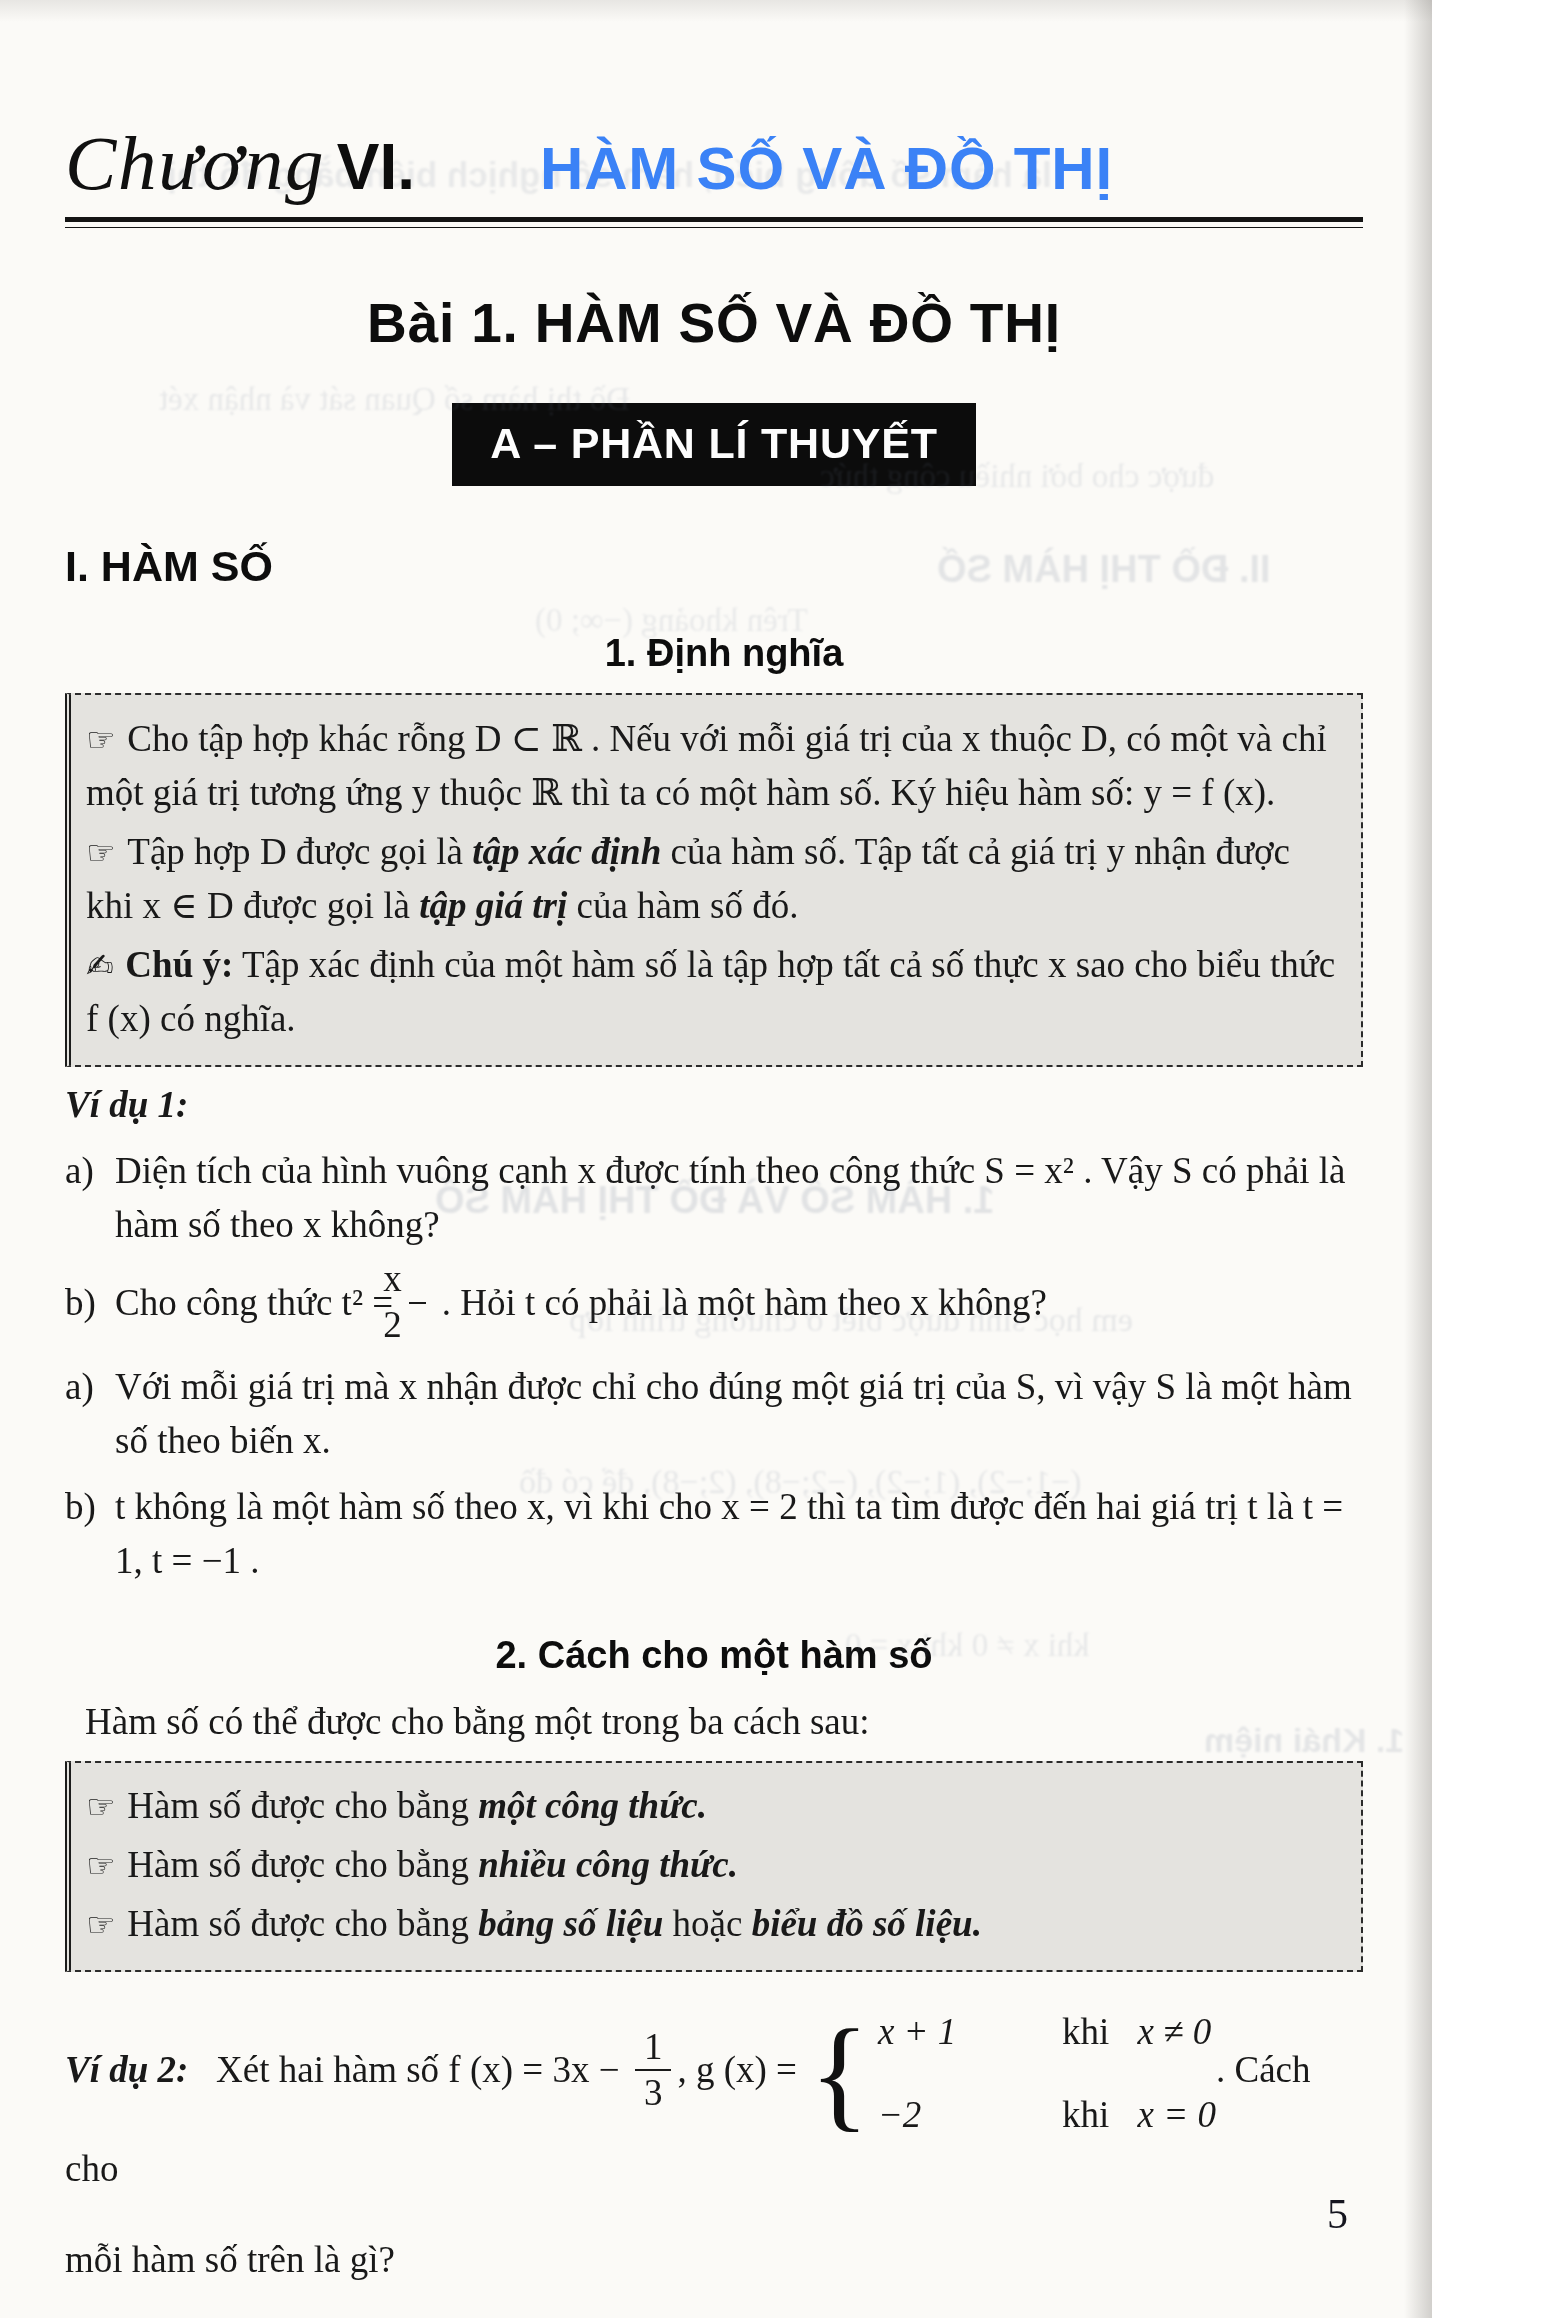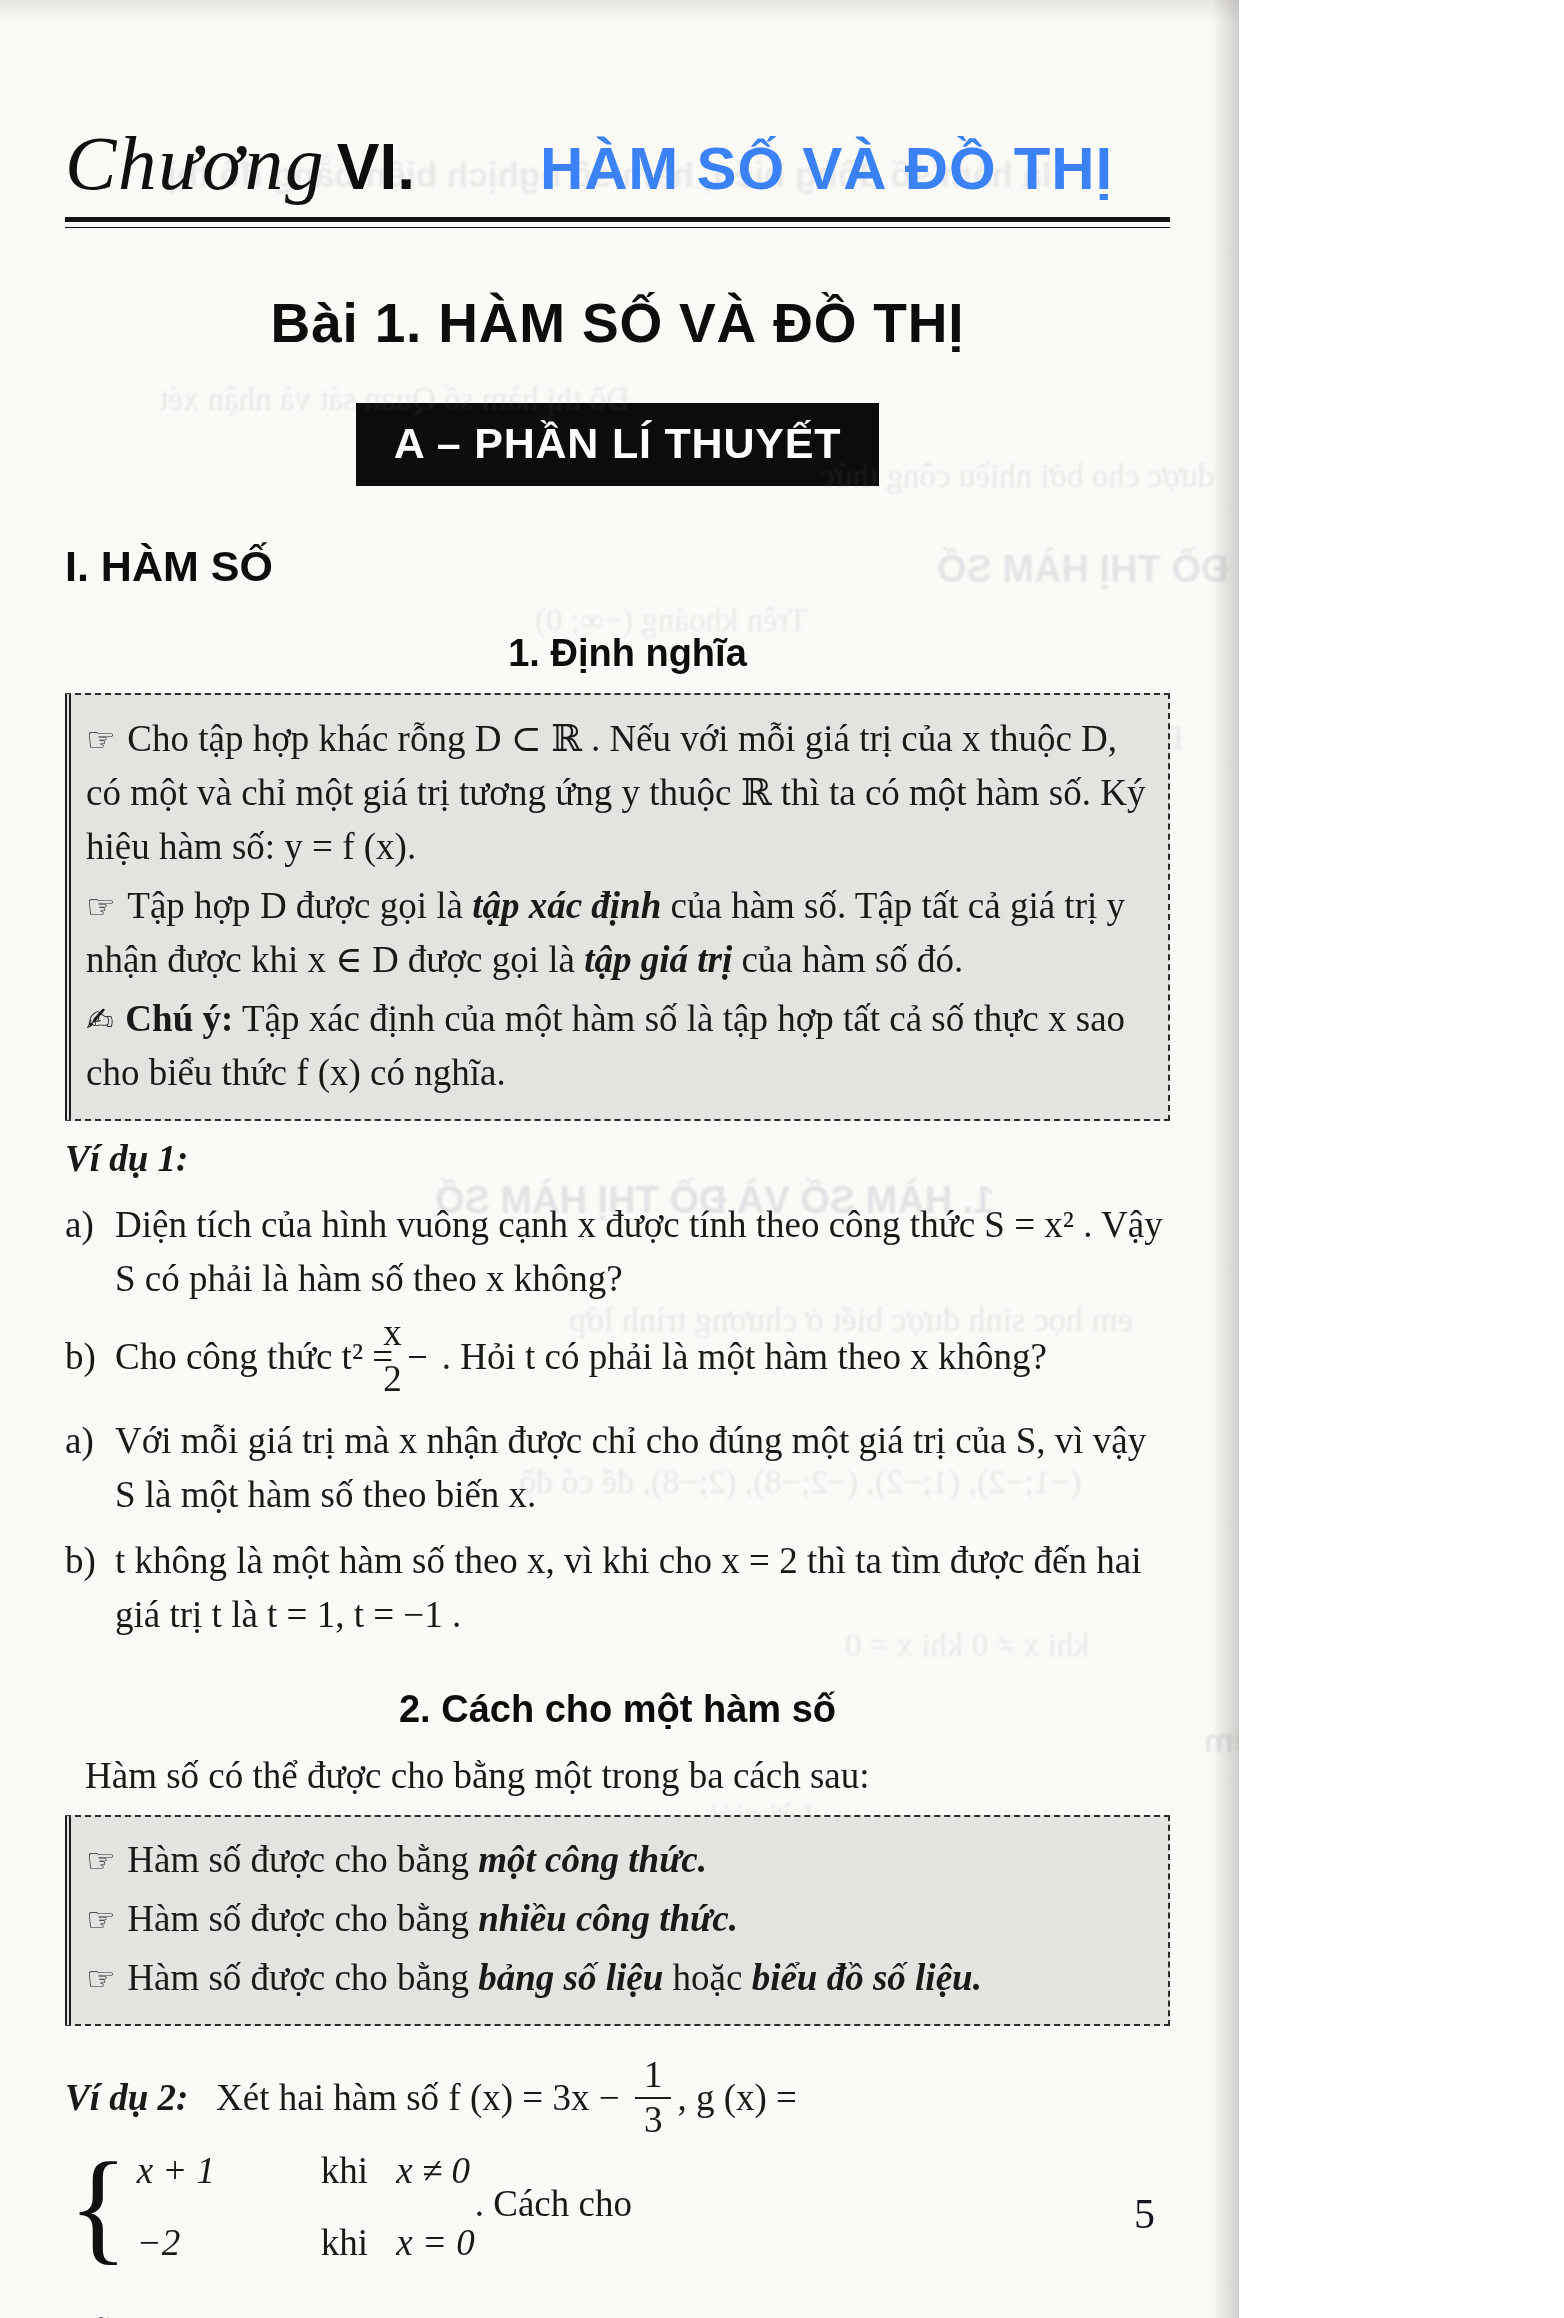--- a/index.html
+++ b/index.html
@@ -1,18 +1,18 @@
 <!DOCTYPE html>
 <html style="font-size:13.4px"><head>
 <meta charset="utf-8">
 <style>
   html,body{margin:0;padding:0;background:#ffffff;}
   .page{
     position:relative;
-    width:1239px;height:2319px;
+    width:1432px;height:2319px;
     background:#fbfaf7;
     font-family:"Liberation Serif","DejaVu Serif",serif;
     color:#191919;
     font-size:37px;line-height:1.46;
     overflow:hidden;
     box-sizing:border-box;
     padding:125px 69px 0 65px;
   }
   .page::after{
     content:"";position:absolute;top:0;right:0;width:28.4px;height:100%;
@@ -122,21 +122,21 @@
   }
   .frac .num{border-bottom:2.5px solid #1a1a1a;padding:0 8.4px 2.5px;}
   .frac .den{padding-top:2.5px;}
 
   
   .pw{display:inline-flex;align-items:center;vertical-align:middle;margin-left:3.3px;}
   .pw .brace{
     font-family:"Liberation Serif","DejaVu Serif",serif;
     font-size:125px;font-weight:400;line-height:.85;margin-right:8.4px;color:#111;
   }
-  .pw .cases{display:inline-flex;flex-direction:column;gap:18px;}
+  .pw .cases{display:inline-flex;flex-direction:column;gap:29px;}
   .case{display:flex;align-items:baseline;}
   .case .expr{font-style:italic;min-width:125px;}
   .case .khi{margin:0 28.4px 0 59px;}
   .case .cond{font-style:italic;}
 
   .ex2{margin-top:33px;}
   .ex2-tailline{margin-top:15px;}
 
   .page-number{
     position:absolute;right:84px;bottom:74px;

